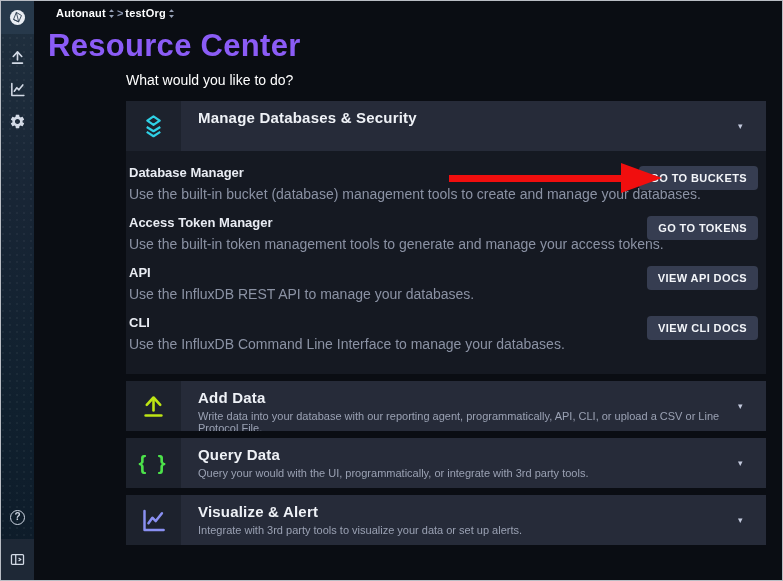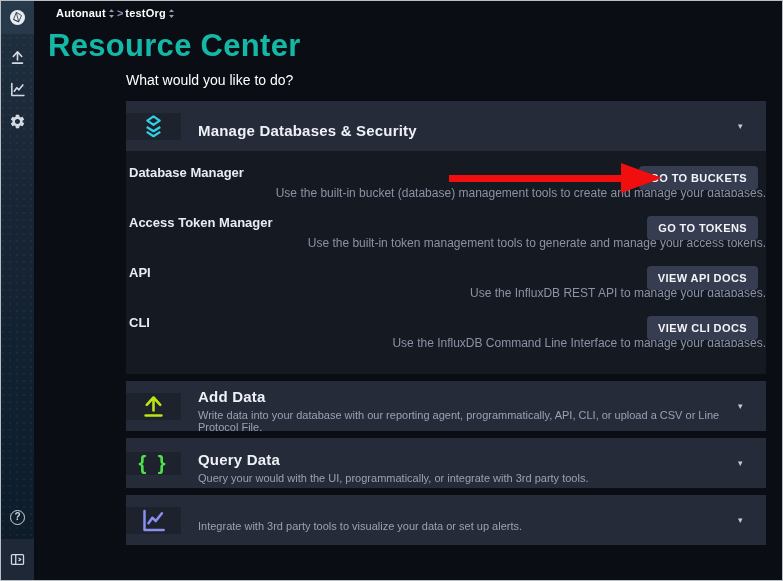--- a/index.html
+++ b/index.html
@@ -38,42 +38,42 @@
     display:flex; align-items:center; gap:2px;
     font-size:11px; font-weight:bold; color:#fdfeff;
   }
   .crumb { cursor:pointer; letter-spacing:0.2px; }
   .crumb-sep { color:#8f9ab5; font-size:11px; }
   .sort-icon { display:flex; cursor:pointer; }
 
   
   .page-title {
     position:absolute; left:47px; top:27px;
-    font-size:31px; font-weight:800; color:#14b8a6; letter-spacing:0.3px;
+    font-size:31px; font-weight:800; color:#8b5cf6; letter-spacing:0.3px;
   }
   .page-subtitle {
     position:absolute; left:125px; top:71px;
     font-size:14px; font-weight:400; color:#ffffff;
   }
 
   
   .cards { position:absolute; left:125px; top:100px; width:640px; }
   .card { margin-bottom:7px; }
-  .card-header { height:50px; display:flex; cursor:pointer; background:#262b39;align-items:center; }
+  .card-header { height:50px; display:flex; cursor:pointer; background:#262b39; }
   .icon-cell { width:55px; flex:none; background:#1d222d; display:flex; align-items:center; justify-content:center; }
   .icon-cell svg { width:27px; height:27px; }
   .head-text { flex:1; padding:8px 0 0 17px; overflow:hidden; }
   .card-title { font-size:15px; font-weight:700; color:#eef1f6; letter-spacing:0.2px; }
   .card-desc { font-size:11px; color:#9aa1b3; margin-top:4px; }
   .caret-cell { width:28px; display:flex; align-items:center; justify-content:flex-start; color:#c3cadd; font-size:9px; }
 
   .card-body { background:#151922; padding:11px 0 12px 0; }
   .detail-row { position:relative; height:50px; padding:3px 0 0 3px; }
   .row-title { font-size:13px; font-weight:700; color:#e9ecf3; }
-  .row-desc { font-size:12px; color:#8b92a4; margin-top:6px;text-align:right; }
+  .row-desc { font-size:14px; color:#8b92a4; margin-top:6px; }
   .row-btn {
     position:absolute; right:8px; top:4px;
     background:#363d51; color:#f3f5f9; border:none; border-radius:4px;
     font-family:"Liberation Sans", sans-serif;
     font-size:11px; font-weight:700; letter-spacing:0.4px;
     padding:6px 11px; cursor:pointer;
   }
 
   .ic-cyan   { color:var(--accent-cyan,#2fd1e6); }
   .ic-lime   { color:var(--accent-lime,#bde514); }
@@ -228,20 +228,21 @@
 
     <section class="card">
       <div class="card-header">
         <div class="icon-cell">
           <svg class="ic-purple" viewBox="0 0 24 24" fill="none" stroke="currentColor" stroke-width="2.2" stroke-linecap="round" stroke-linejoin="round">
             <path d="M4 3.5 V20.5 H21"></path>
               <path d="M7.5 14.5 L11 9.5 L14 12.5 L19.5 5.5"></path>
           </svg>
         </div>
         <div class="head-text">
+          <div class="card-title">Visualize &amp; Alert</div>
           <div class="card-desc">Integrate with 3rd party tools to visualize your data or set up alerts.</div>
         </div>
         <div class="caret-cell">▾</div>
       </div>
     </section>
 
   </div>
 
   <svg class="anno-arrow" width="215" height="32">
     <rect x="0" y="13" width="176" height="7" fill="var(--arrow-red,#f10e0e)"></rect>

